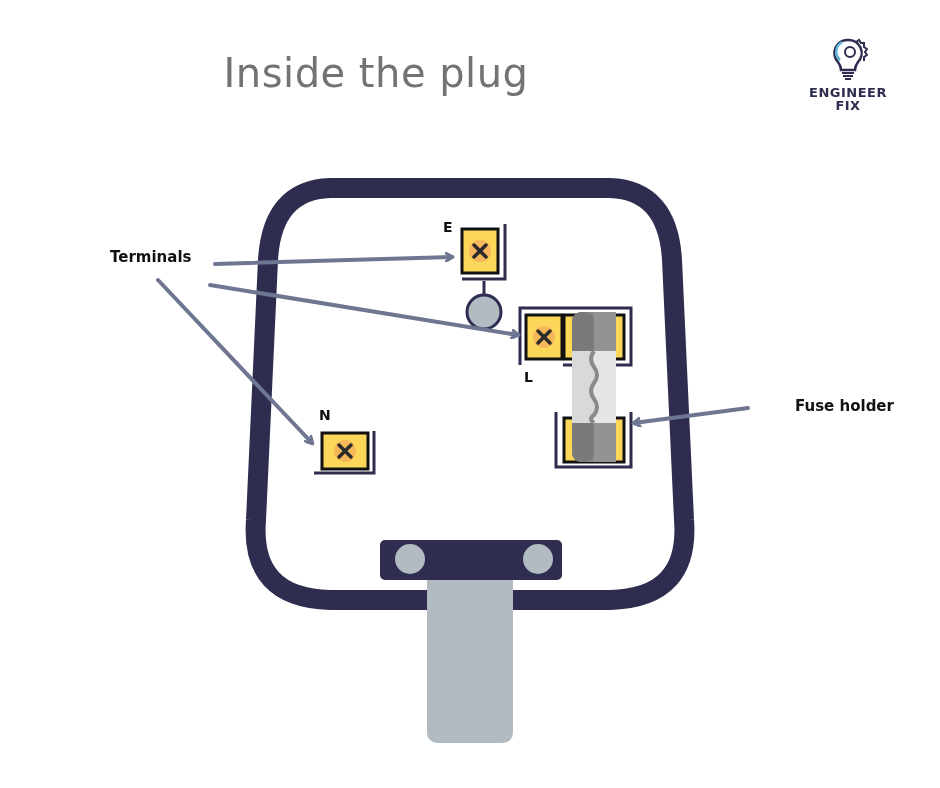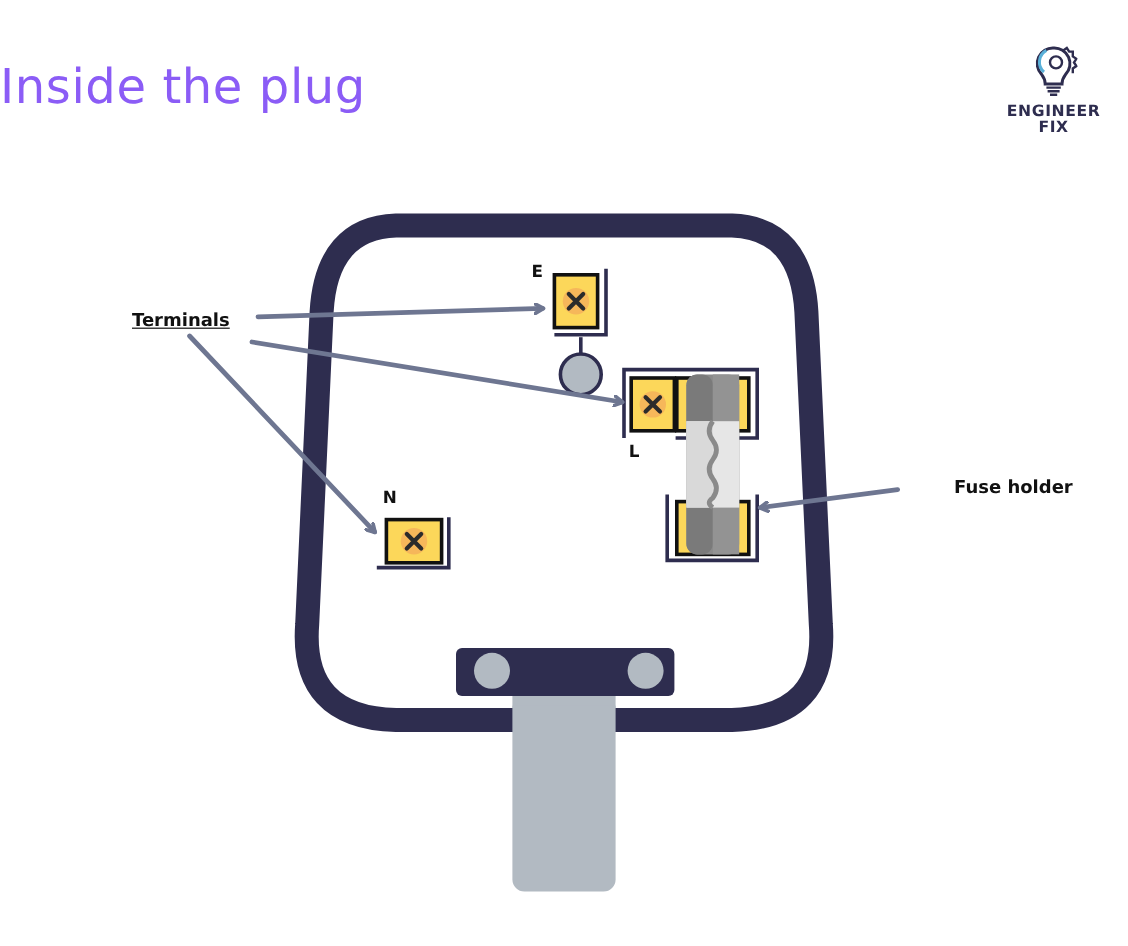--- a/index.html
+++ b/index.html
@@ -1,18 +1,18 @@
 <!DOCTYPE html>
 <html><head>
 <meta charset="utf-8">
 <style>
   html, body { margin:0; padding:0; background:#ffffff; }
   body { width:940px; height:788px; position:relative; overflow:hidden; font-family:"Liberation Sans", sans-serif; }
-  .title { position:absolute; left:0; width:752px; top:50px; font-size:40px; color:#8b5cf6; font-family:"DejaVu Sans", sans-serif; font-weight:normal; letter-spacing:0.5px; }
-  .logo { position:absolute; left:830px; top:36px; width:96px; text-align:center; }
+  .title { position:absolute; left:0; width:752px; top:50px; text-align:center; font-size:40px; color:#737373; font-family:"DejaVu Sans", sans-serif; font-weight:normal; letter-spacing:0.5px; }
+  .logo { position:absolute; left:800px; top:36px; width:96px; text-align:center; }
   .logo-text { font-family:"DejaVu Sans", sans-serif; font-weight:bold; color:#2e2d4f; font-size:13px; line-height:13px; letter-spacing:0.5px; }
   .label { position:absolute; font-family:"DejaVu Sans", sans-serif; font-weight:bold; color:#111; }
   .callout { font-size:15px; }
   .term { font-size:14px; }
   svg.diagram { position:absolute; left:0; top:0; }
 </style>
 </head>
 <body>
 
 <div class="title">Inside the plug</div>
@@ -83,17 +83,17 @@
     <circle cx="345" cy="451" r="11" fill="#f6b75a"></circle>
     <path d="M339 445 L351 457 M351 445 L339 457" stroke="#2b2b2b" stroke-width="3.5" stroke-linecap="round"></path>
   </g>
 
   <line x1="215" y1="264" x2="452" y2="257" stroke="#6e7691" stroke-width="4" stroke-linecap="round" marker-end="url(#ah)"></line>
   <line x1="210" y1="285" x2="518" y2="335" stroke="#6e7691" stroke-width="4" stroke-linecap="round" marker-end="url(#ah)"></line>
   <line x1="158" y1="280" x2="312" y2="443" stroke="#6e7691" stroke-width="4" stroke-linecap="round" marker-end="url(#ah)"></line>
   <line x1="748" y1="408" x2="634" y2="423" stroke="#6e7691" stroke-width="4" stroke-linecap="round" marker-end="url(#ah)"></line>
 </svg>
 
-<div class="label callout" style="left:110px; top:258px;text-decoration:underline;">Terminals</div>
+<div class="label callout" style="left:110px; top:248px;">Terminals</div>
 <div class="label callout" style="left:755px; top:397px;margin-left:40px;">Fuse holder</div>
 <div class="label term" style="left:443px; top:219px;">E</div>
 <div class="label term" style="left:524px; top:369px;">L</div>
 <div class="label term" style="left:319px; top:407px;">N</div>
 
 </body></html>

